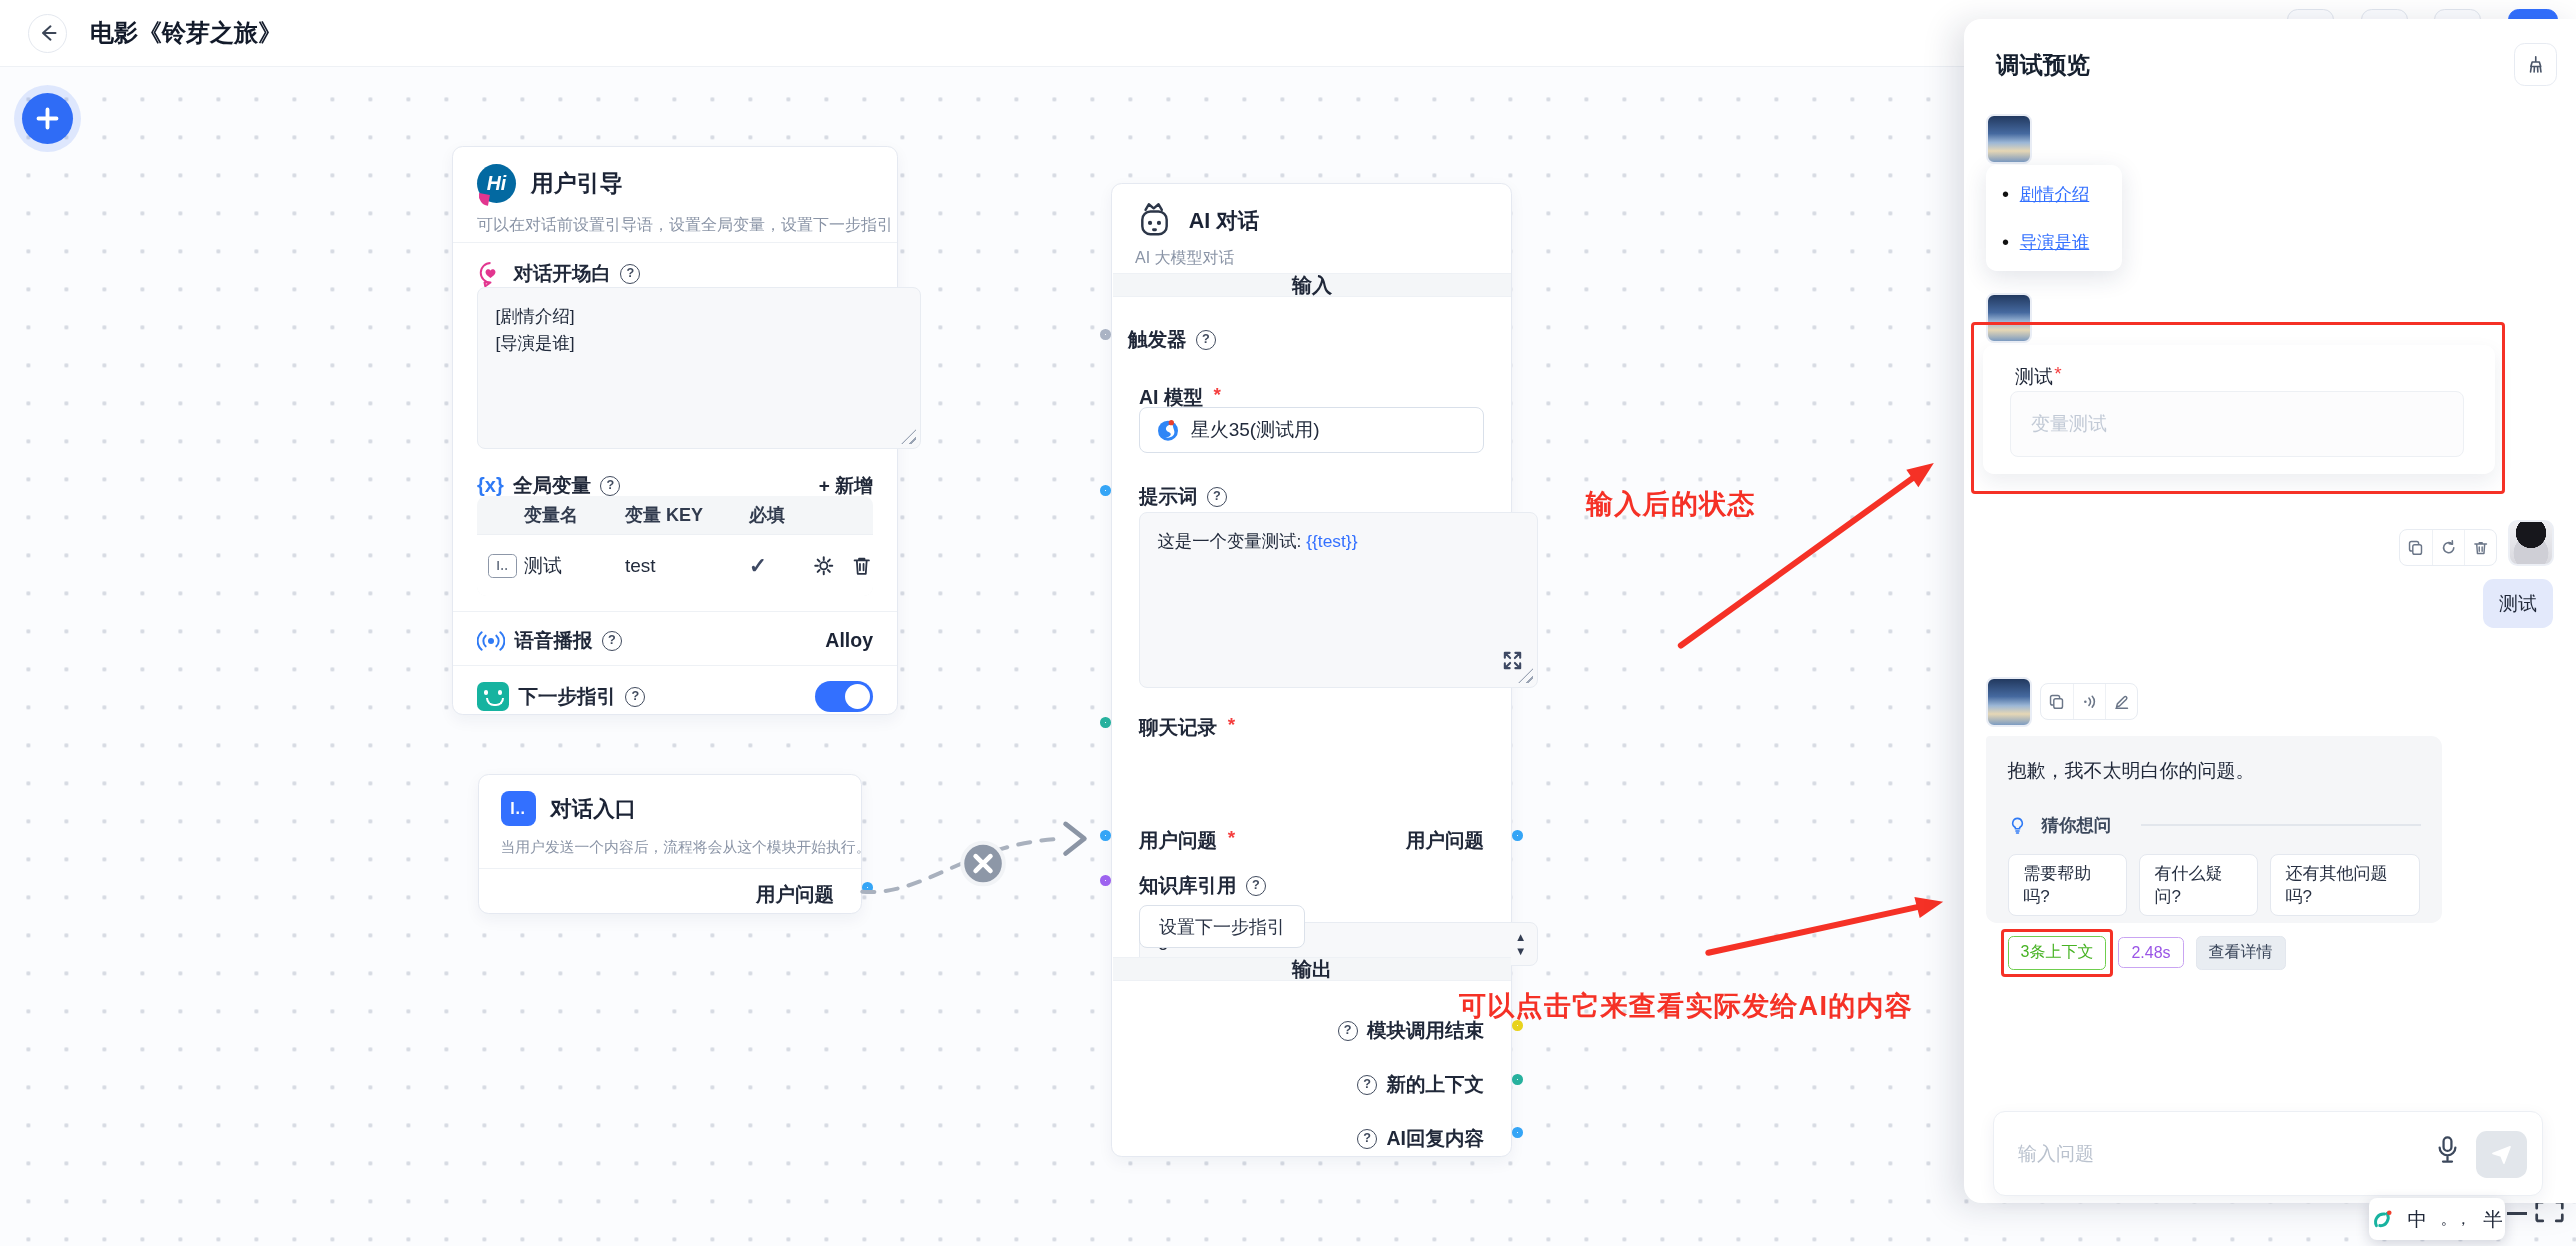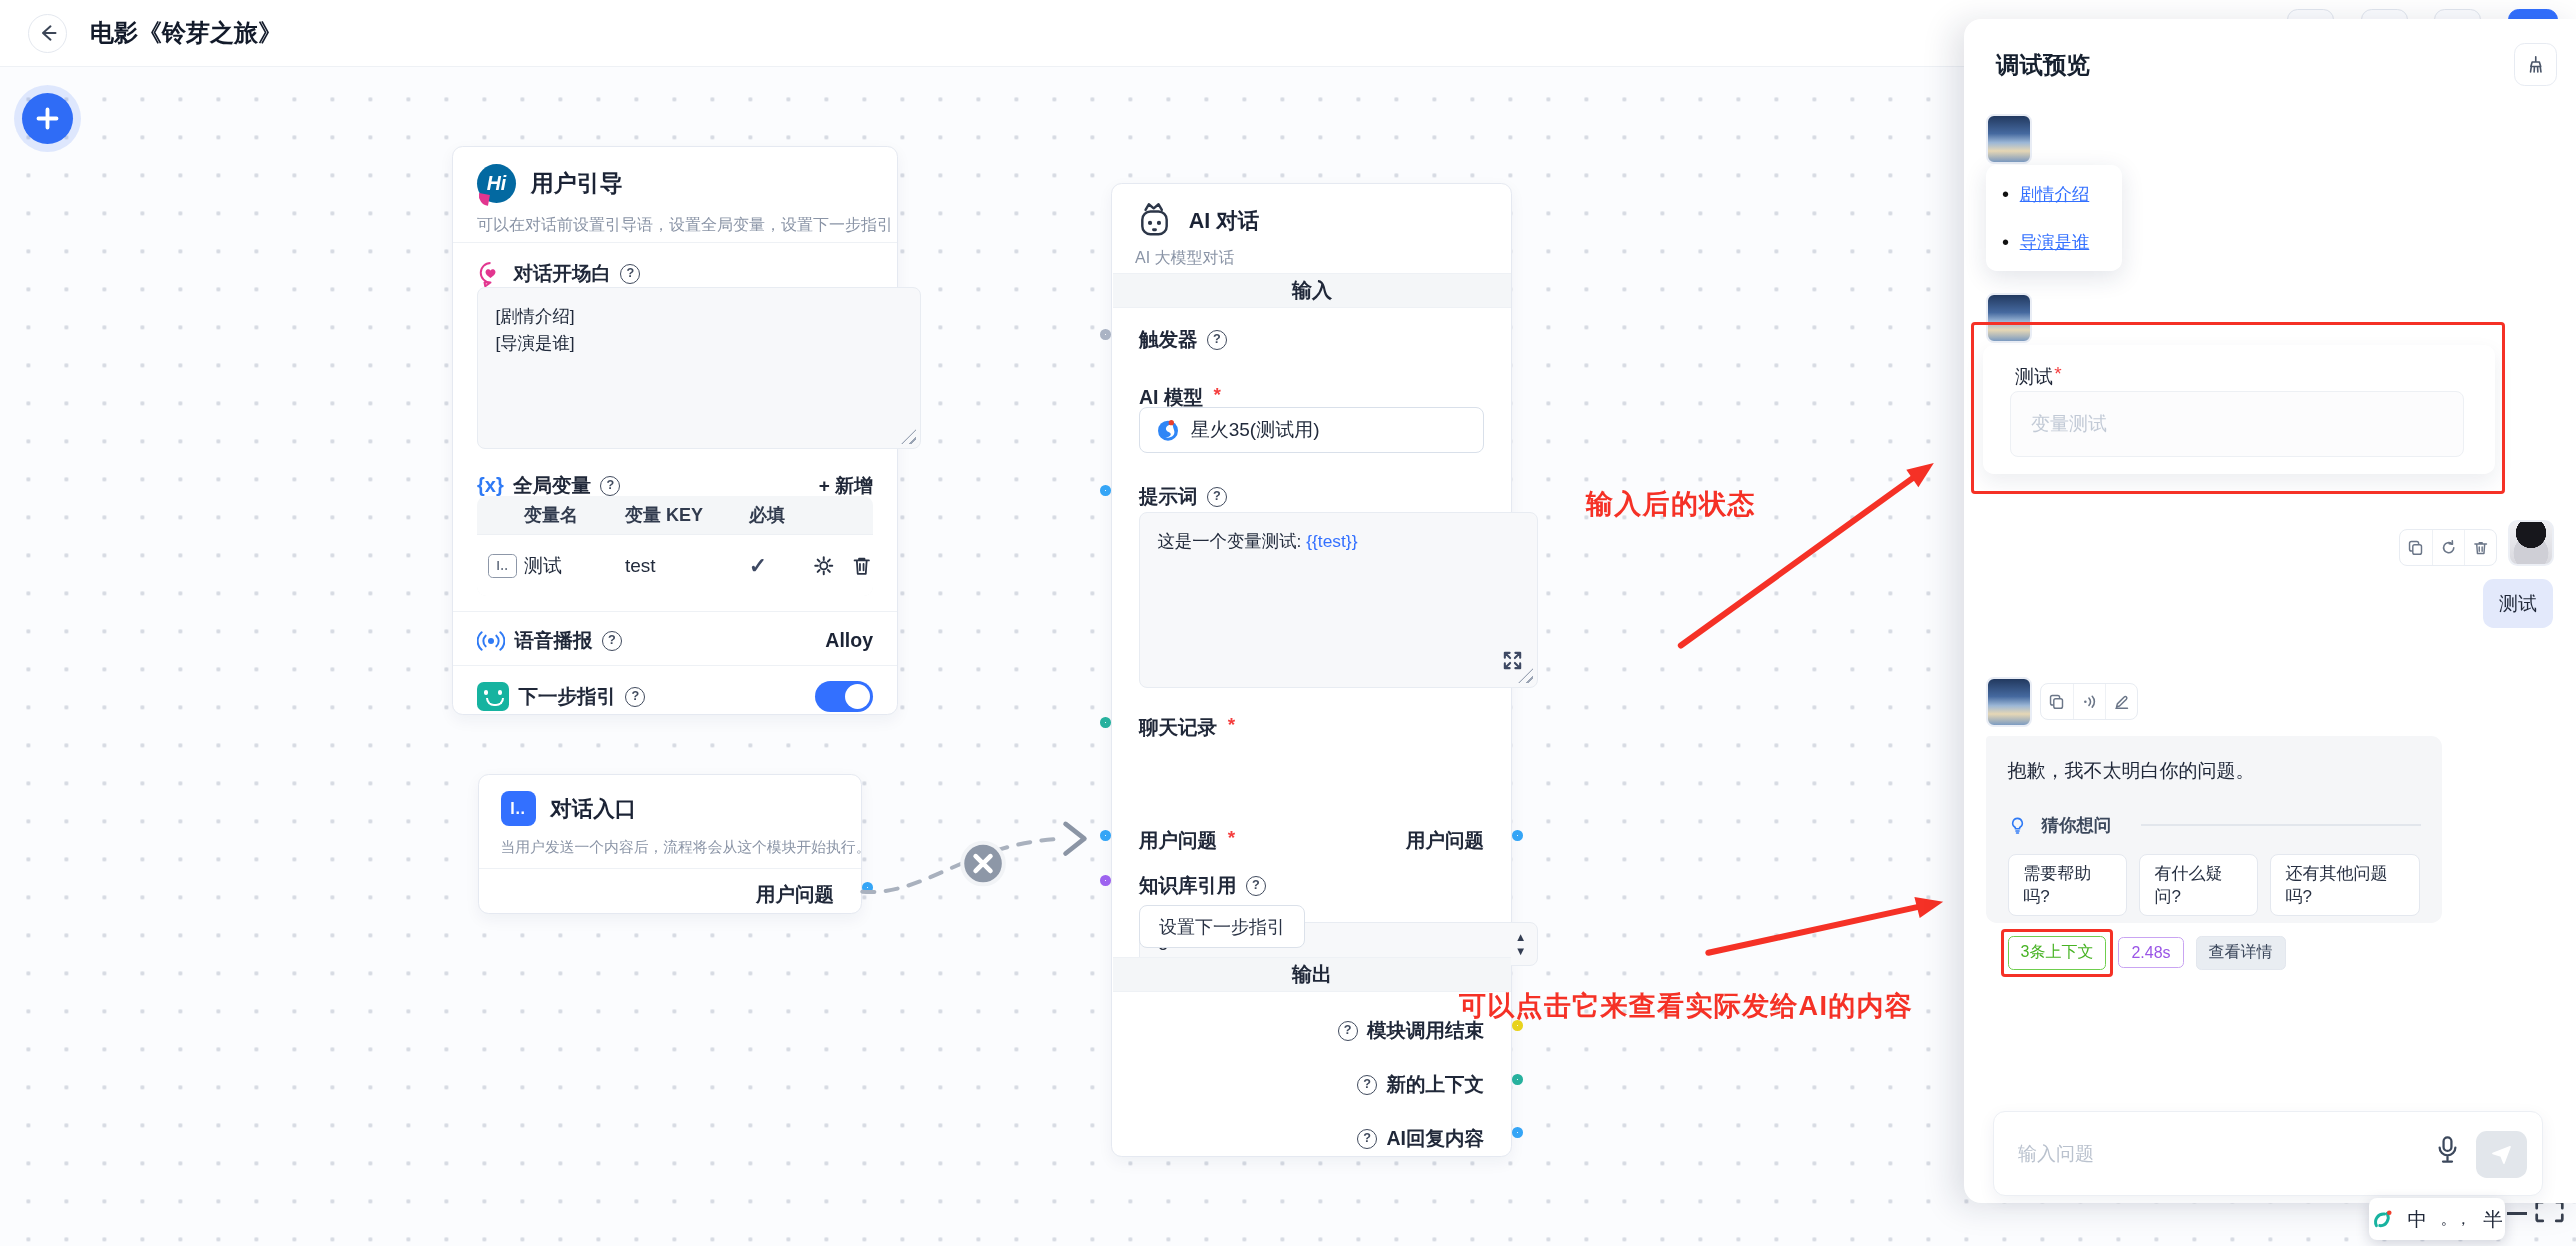--- a/index.html
+++ b/index.html
@@ -28,21 +28,21 @@
     display:flex; align-items:center; justify-content:center; }
 
   
   .node { position:absolute; background:#fff; border:1.3px solid #e5e9f1; border-radius:10.7px;
     box-shadow:0 5.4px 14.8px rgba(25,40,80,.05); z-index:2; }
   .abs { position:absolute; }
   .ttl-row { display:flex; align-items:center; gap:14.8px; }
   .node-title { font-size:23px; font-weight:700; color:#1b2335; }
   .node-desc { font-size:16px; color:#8a94a6; white-space:nowrap; }
   .divider { position:absolute; left:0; right:0; border-top:1.3px solid #eef1f5; }
-  .iobar { position:absolute; left:1px; right:0; height:35px; background:#f4f6f8;
+  .iobar { position:absolute; left:1px; right:0; height:24px; background:#f4f6f8;
     border-top:1.3px solid #eef1f5; border-bottom:1.3px solid #eef1f5;
     display:flex; align-items:center; justify-content:center;
     font-size:20px; font-weight:700; color:#202839; }
   .f-label { font-size:19.5px; font-weight:600; color:#202839; display:flex; align-items:center; gap:9.4px; }
   .star { color:#f53f3f; font-size:19px; position:relative; top:-2.7px; margin-left:1.3px; }
   .qmark { display:inline-block; width:20px; height:20px; border:1.7px solid #414b5e; border-radius:50%;
     text-align:center; line-height:17.4px; font-size:12.7px; font-weight:700; color:#414b5e; flex:none; }
   .qmark::after { content:"?"; }
   .dot { position:absolute; width:10.7px; height:10.7px; background:#fff; border-radius:50%; border:5.4px solid #aab3c4; }
   .dot.l { left:-12px; } .dot.r { right:-12px; }
@@ -271,21 +271,21 @@
         <circle cx="18.5" cy="27" r="2.6" fill="#2c3648"></circle>
           <circle cx="29.5" cy="27" r="2.6" fill="#2c3648"></circle>
         <rect x="21" y="33.5" width="6" height="3.6" rx="1.8" fill="#2c3648"></rect>
       </svg>
       <span class="node-title" style="font-size:21.5px">AI 对话</span>
     </div>
     <div class="abs node-desc" style="left:23px;top:64px;font-size:16px">AI 大模型对话</div>
     <div class="iobar" style="top:89px">输入</div>
 
     <span class="dot l" style="top:145px"></span>
-    <div class="abs f-label" style="left:27px;top:142px">
+    <div class="abs f-label" style="left:16px;top:142px">
       <span>触发器</span>
       <span class="qmark"></span>
     </div>
 
     <div class="abs f-label" style="left:27px;top:200px">
       <span>AI 模型</span>
         <span class="star">*</span>
     </div>
     <div class="abs select-box" style="left:27px;right:27px;top:223px">
       <svg width="24" height="24" viewBox="0 0 36 36">

